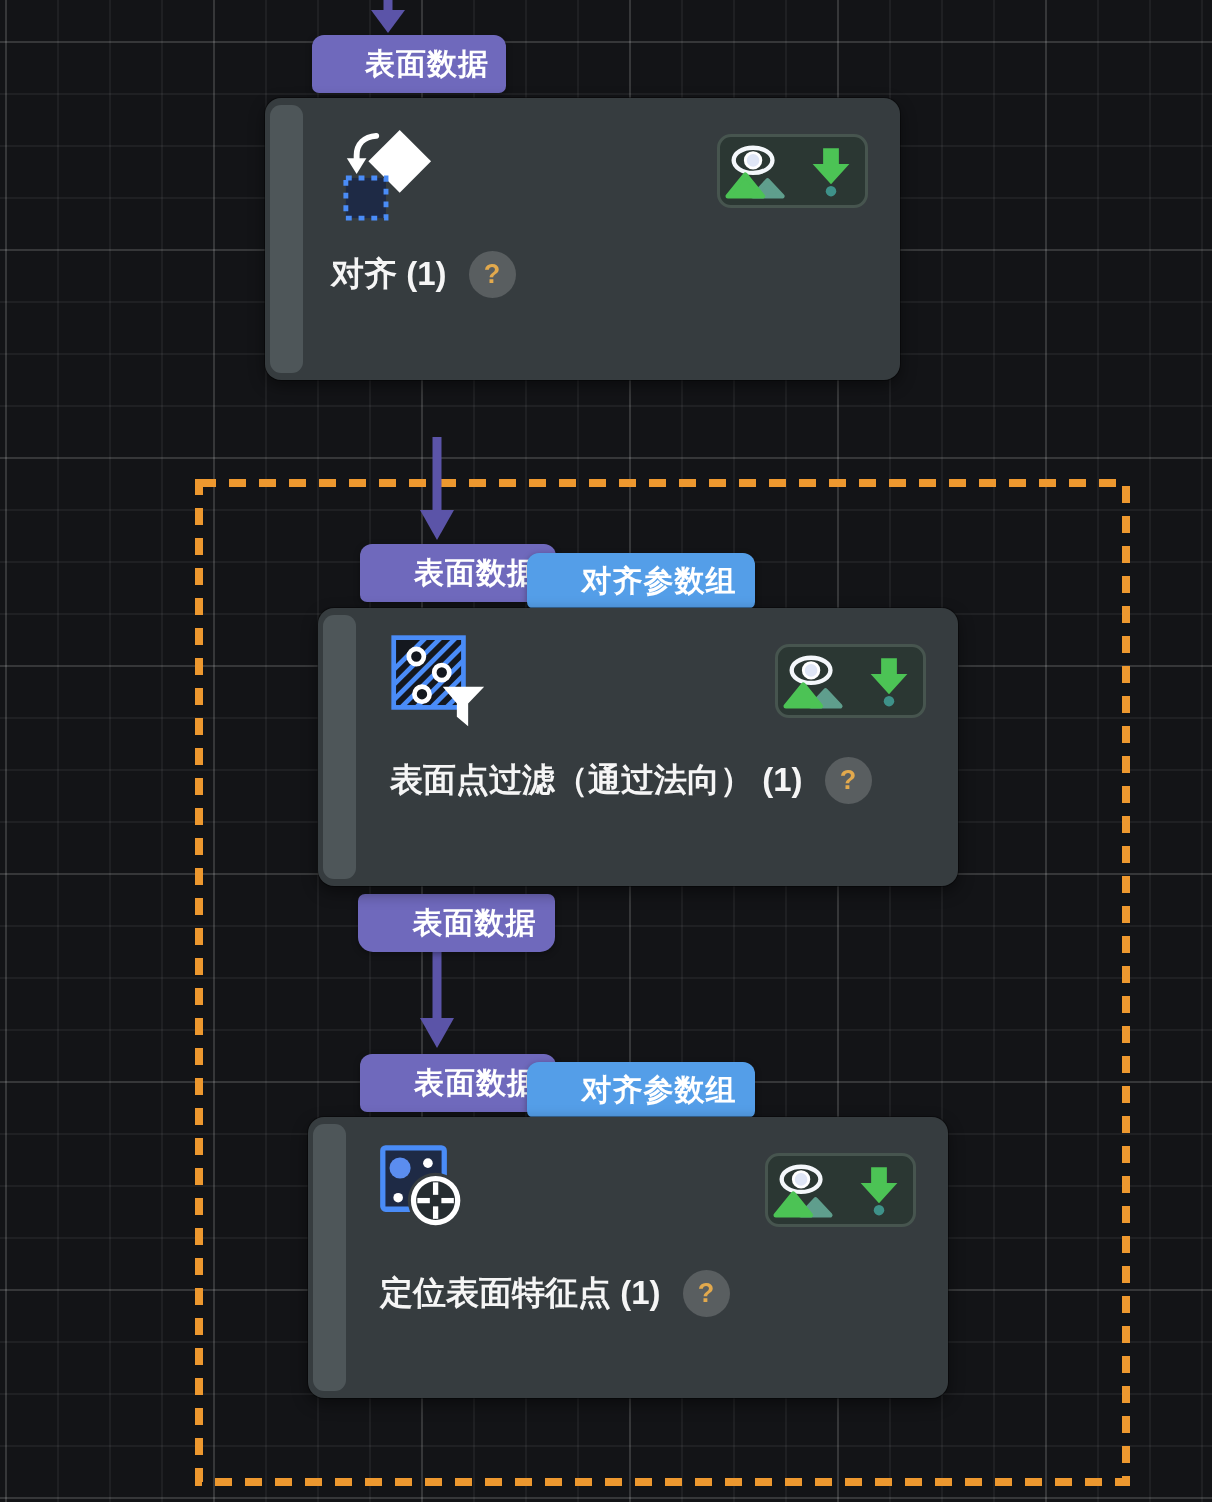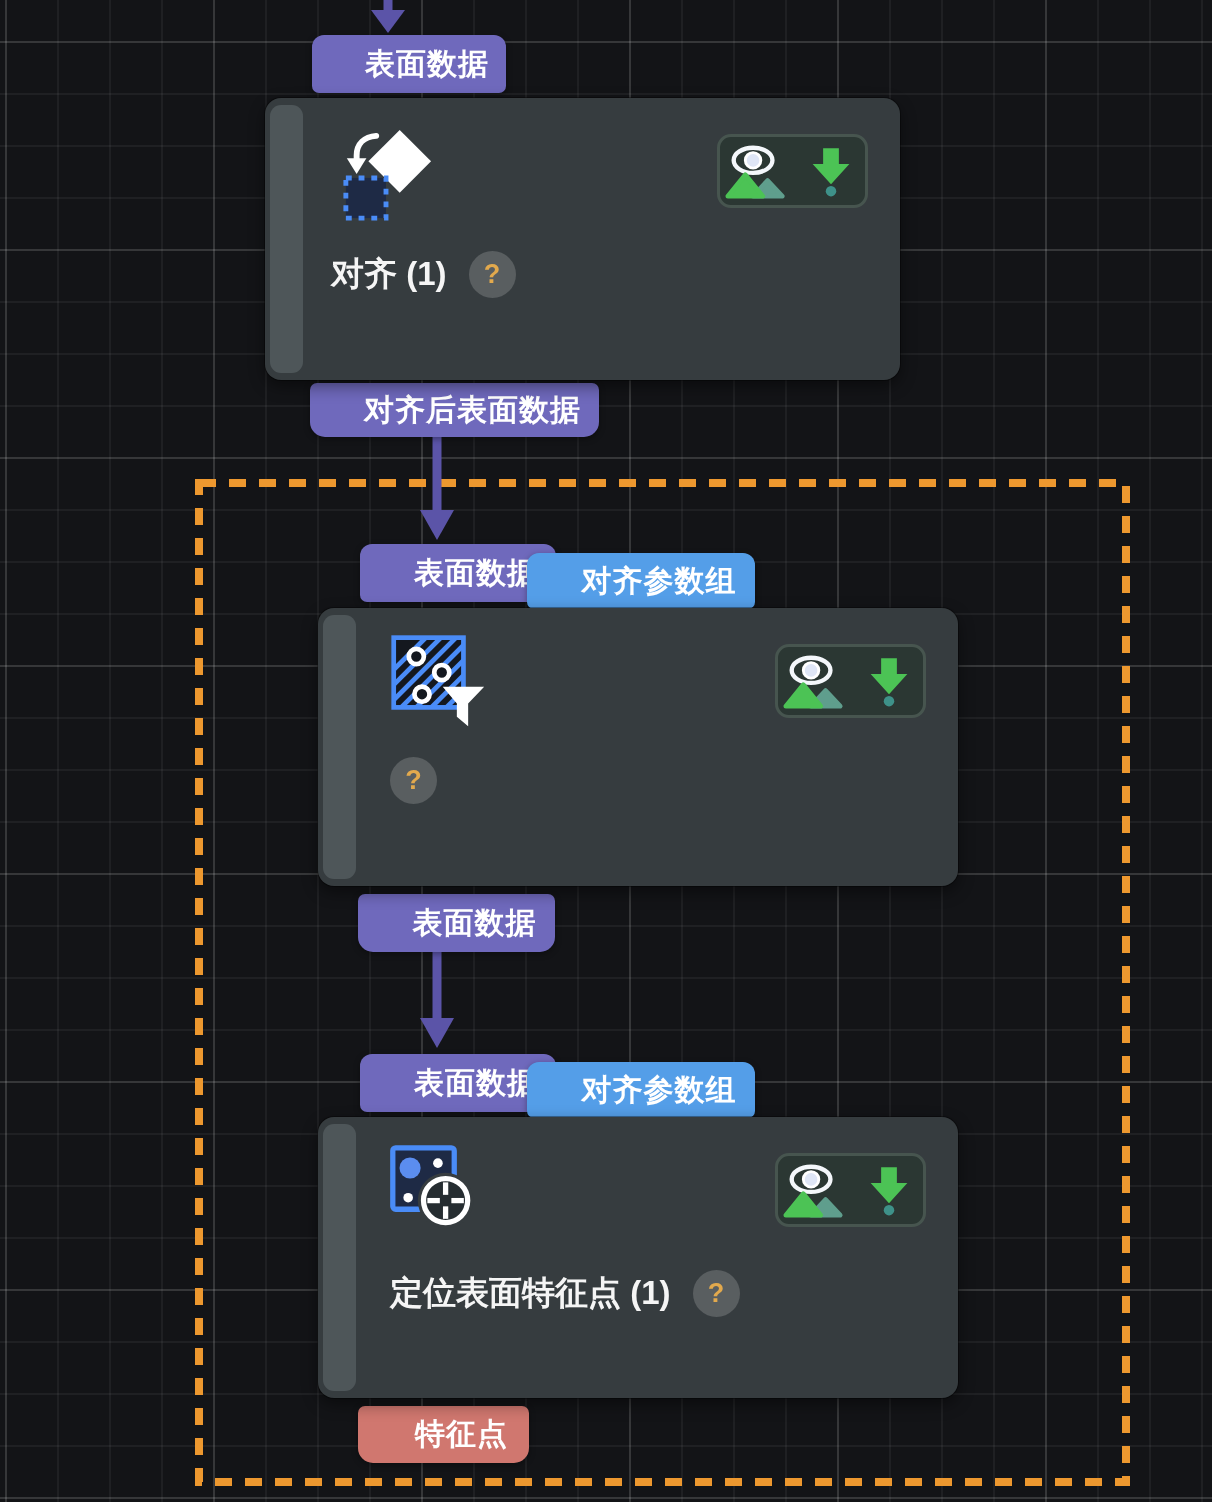--- a/index.html
+++ b/index.html
@@ -101,21 +101,20 @@
           <circle cx="32" cy="53" r="6" style="fill:var(--teal)"></circle>
         </svg>
       </div>
     </div>
     <div class="trow">
       <span class="ntitle">对齐 (1)</span>
       <span class="help">?</span>
     </div>
   </div>
 
-  <div class="badge out purple" style="left:310px;top:383px;width:253px;height:54px;">对齐后表面数据</div>
 
   <div class="badge in purple" style="left:360px;top:544px;width:160px;height:58px;">表面数据</div>
   <div class="badge in blue" style="left:527px;top:544px;width:192px;height:56px;">对齐参数组</div>
 
   <div class="node" style="left:318px;top:608px;width:640px;height:278px;">
     <div class="strip"></div>
     <svg class="nicon" style="left:70px;top:24px;" width="100" height="98" viewBox="0 0 106 104">
       <defs>
           <clipPath id="sqclip">
             <rect x="6" y="6" width="74" height="74"></rect>
@@ -146,30 +145,31 @@
         </svg>
       </div>
       <div class="tool">
         <svg width="56" height="60" viewBox="0 0 64 60">
           <path d="M23 4 H41 V22 H53 L32 45 L11 22 H23 Z" style="fill:var(--green_bright)"></path>
           <circle cx="32" cy="53" r="6" style="fill:var(--teal)"></circle>
         </svg>
       </div>
     </div>
     <div class="trow" style="left:72px;top:146px;">
+      <span class="ntitle">表面点过滤（通过法向） (1)</span>
       <span class="help">?</span>
     </div>
   </div>
 
   <div class="badge out purple" style="left:358px;top:894px;width:161px;height:58px;">表面数据</div>
 
   <div class="badge in purple" style="left:360px;top:1054px;width:160px;height:58px;">表面数据</div>
   <div class="badge in blue" style="left:527px;top:1053px;width:192px;height:56px;">对齐参数组</div>
 
-  <div class="node" style="left:318px;top:1117px;width:640px;height:281px;">
+  <div class="node" style="left:308px;top:1117px;width:640px;height:281px;">
     <div class="strip"></div>
     <svg class="nicon" style="left:70px;top:26px;" width="96" height="96" viewBox="0 0 100 100">
       <rect x="5" y="5" width="64" height="64" rx="3" style="fill:var(--icon_navy);stroke:var(--icon_blue)" stroke-width="5.5"></rect>
       <circle cx="23" cy="26" r="11" style="fill:var(--icon_blue_light)"></circle>
       <circle cx="52" cy="21" r="5" fill="#FFFFFF"></circle>
       <circle cx="21" cy="57" r="5" fill="#FFFFFF"></circle>
       <circle cx="60" cy="60" r="29" style="fill:var(--node_bg)"></circle>
       <circle cx="60" cy="60" r="23" fill="#262D31" stroke="#FFFFFF" stroke-width="5.5"></circle>
       <g stroke="#FFFFFF" stroke-width="5.5">
         <line x1="60" y1="41" x2="60" y2="54"></line>
@@ -193,15 +193,14 @@
           <circle cx="32" cy="53" r="6" style="fill:var(--teal)"></circle>
         </svg>
       </div>
     </div>
     <div class="trow" style="left:72px;top:150px;">
       <span class="ntitle">定位表面特征点 (1)</span>
       <span class="help">?</span>
     </div>
   </div>
 
-  <div class="badge out salmon" style="left:358px;top:1406px;width:135px;height:57px;">特征点</div>
 
 </div>
 
 </body></html>

